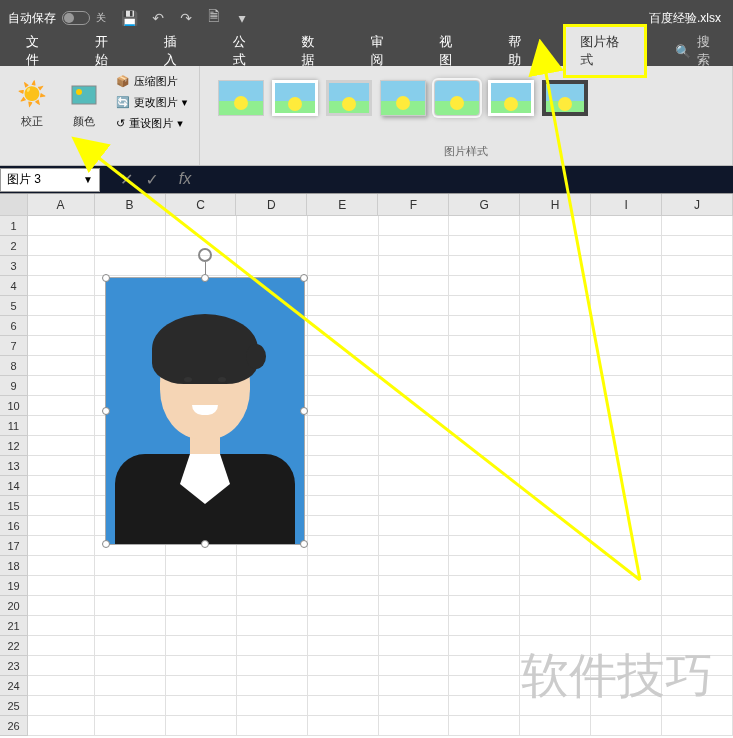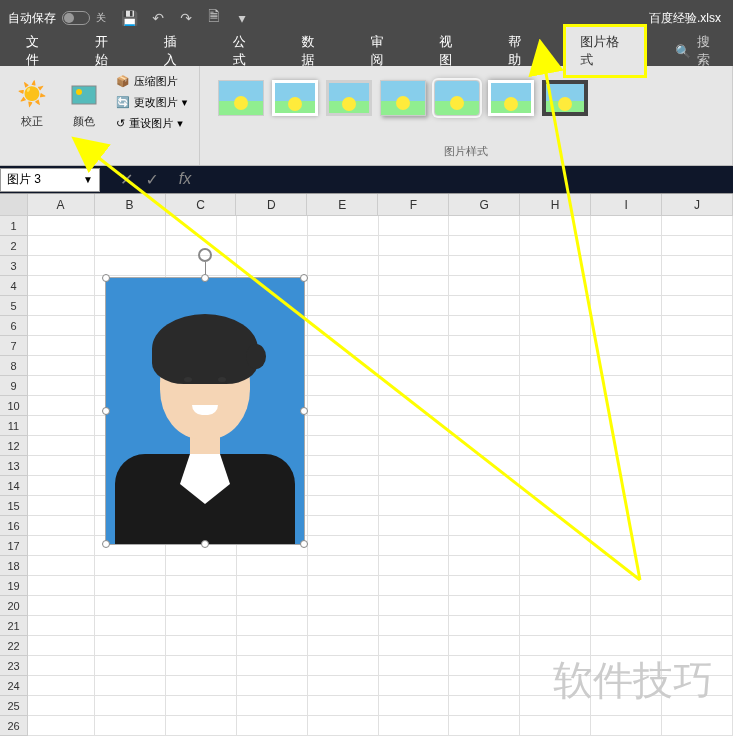--- a/index.html
+++ b/index.html
@@ -60,21 +60,21 @@
     .eye.l { left: 24px; } .eye.r { right: 24px; }
     .mouth { position: absolute; width: 26px; height: 10px; background: #fff; border-radius: 0 0 15px 15px; bottom: 24px; left: 50%; transform: translateX(-50%); }
     .neck { width: 30px; height: 20px; background: #f5d5b5; margin: -5px auto 0; }
     .body { width: 180px; height: 90px; background: #1a1a1a; border-radius: 30px 30px 0 0; position: relative; }
     .collar { position: absolute; top: 0; left: 50%; transform: translateX(-50%); width: 50px; height: 50px; background: #fff; clip-path: polygon(20% 0, 80% 0, 100% 60%, 50% 100%, 0 60%); }
     .handle { position: absolute; width: 8px; height: 8px; background: #fff; border: 1px solid #888; border-radius: 50%; }
     .rot-handle { position: absolute; width: 14px; height: 14px; border: 2px solid #888; border-radius: 50%; top: -30px; left: 50%; transform: translateX(-50%); }
     .rot-handle::after { content: ''; position: absolute; width: 1px; height: 16px; background: #888; top: 12px; left: 50%; }
     
     .arrow { position: absolute; pointer-events: none; }
-    .watermark { position: absolute; right: 20px; bottom: 30px; font-size: 40px; color: #ccc; font-weight: 300; }
+    .watermark { position: absolute; right: 20px; bottom: 30px; font-size: 48px; color: #ccc; font-weight: 300; }
   </style>
 </head>
 <body>
 
 <div class="title-bar">
   <div class="autosave">
     <span>自动保存</span>
     <span class="toggle"></span>
     <span style="font-size:10px;color:#ccc">关</span>
   </div>

